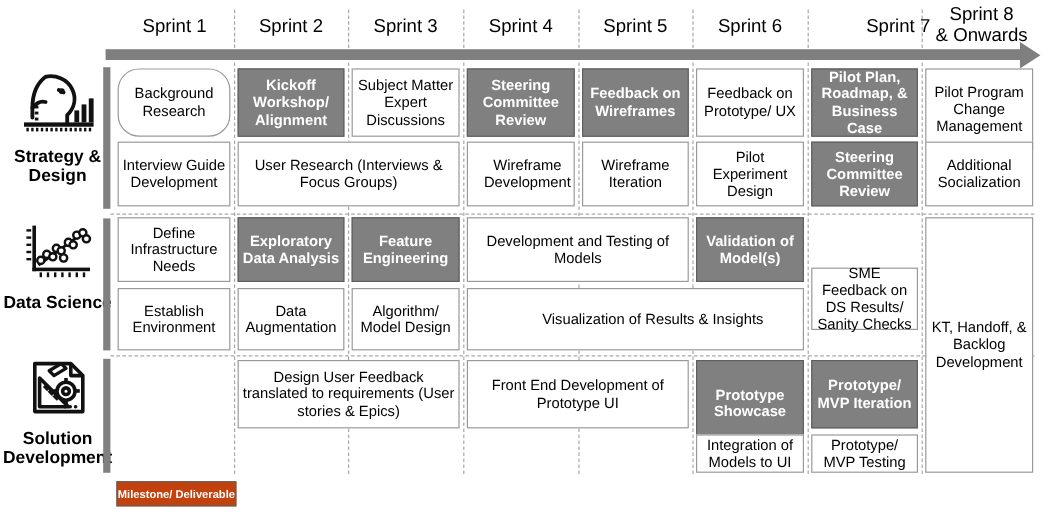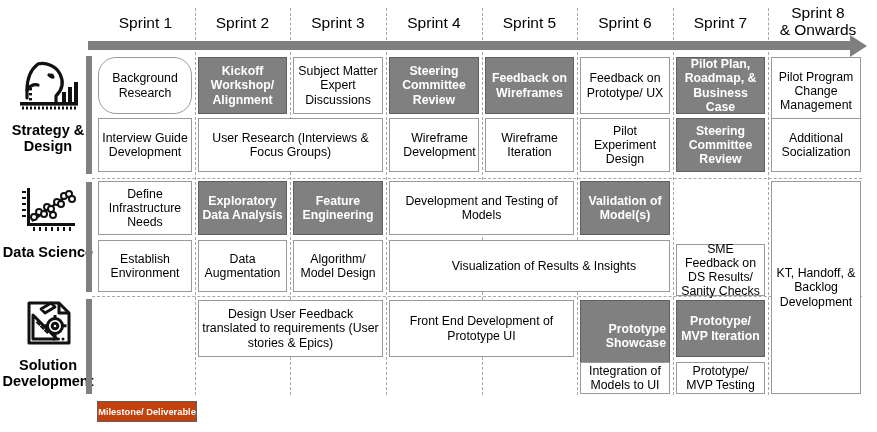--- a/index.html
+++ b/index.html
@@ -52,21 +52,21 @@
 <body>
 
 <div id="root">
 
   <div class="sprint-head" style="left:96px;top:14px;width:99px;">Sprint 1</div>
   <div class="sprint-head" style="left:195px;top:14px;width:95px;">Sprint 2</div>
   <div class="sprint-head" style="left:290px;top:14px;width:96px;">Sprint 3</div>
   <div class="sprint-head" style="left:386px;top:14px;width:96px;">Sprint 4</div>
   <div class="sprint-head" style="left:482px;top:14px;width:95px;">Sprint 5</div>
   <div class="sprint-head" style="left:577px;top:14px;width:96px;">Sprint 6</div>
-  <div class="sprint-head" style="left:673px;top:14px;width:95px;">Sprint 7</div>
+  <div class="sprint-head" style="left:701px;top:14px;width:95px;">Sprint 7</div>
   <div class="sprint-head" style="left:768px;top:4px;width:100px;white-space:pre-line;">Sprint 8
 &amp; Onwards</div>
 
   <div class="arrow-bar" style="width:762px;"></div>
   <div class="arrow-head" style="left:850px;top:34.5px;"></div>
 
   <div class="col-sep" style="left:195px;top:8px;height:32px;"></div>
   <div class="col-sep" style="left:290px;top:8px;height:32px;"></div>
   <div class="col-sep" style="left:386px;top:8px;height:32px;"></div>
   <div class="col-sep" style="left:482px;top:8px;height:32px;"></div>
@@ -220,27 +220,27 @@
   <div class="cell light" style="left:98px;top:181px;width:94px;height:54px;">Define Infrastructure Needs</div>
   <div class="cell dark" style="left:198px;top:181px;width:89px;height:54px;">Exploratory Data Analysis</div>
   <div class="cell dark" style="left:293px;top:181px;width:90px;height:54px;">Feature Engineering</div>
   <div class="cell light" style="left:389px;top:181px;width:185px;height:54px;">Development and Testing of Models</div>
   <div class="cell dark" style="left:580px;top:181px;width:90px;height:54px;">Validation of Model(s)</div>
 
   <div class="cell light" style="left:98px;top:240px;width:94px;height:52px;">Establish Environment</div>
   <div class="cell light" style="left:198px;top:240px;width:89px;height:52px;">Data Augmentation</div>
   <div class="cell light" style="left:293px;top:240px;width:90px;height:52px;">Algorithm/ Model Design</div>
   <div class="cell light" style="left:389px;top:240px;width:281px;height:52px;padding-left:32px;">Visualization of Results &amp; Insights</div>
-  <div class="cell light" style="left:676px;top:244px;width:89px;height:52px;">SME Feedback on DS Results/ Sanity Checks</div>
+  <div class="cell light" style="left:676px;top:223px;width:89px;height:52px;">SME Feedback on DS Results/ Sanity Checks</div>
 
   <div class="cell light" style="left:771px;top:181px;width:90px;height:213px;">KT, Handoff, &amp; Backlog Development</div>
 
   <div class="cell light" style="left:198px;top:300px;width:185px;height:57px;">Design User Feedback translated to requirements (User stories &amp; Epics)</div>
   <div class="cell light" style="left:389px;top:300px;width:185px;height:57px;">Front End Development of Prototype UI</div>
-  <div class="cell dark" style="left:580px;top:300px;width:90px;height:72px;text-align:right;">Prototype Showcase</div>
+  <div class="cell dark" style="left:580px;top:300px;width:90px;height:72px;">Prototype Showcase</div>
   <div class="cell dark" style="left:676px;top:300px;width:89px;height:57px;">Prototype/ MVP Iteration</div>
 
   <div class="cell light" style="left:580px;top:362px;width:90px;height:32px;">Integration of Models to UI</div>
   <div class="cell light" style="left:676px;top:362px;width:89px;height:32px;">Prototype/ MVP Testing</div>
 
   <div class="legend">Milestone/ Deliverable</div>
 
 </div>
 
 </body></html>

